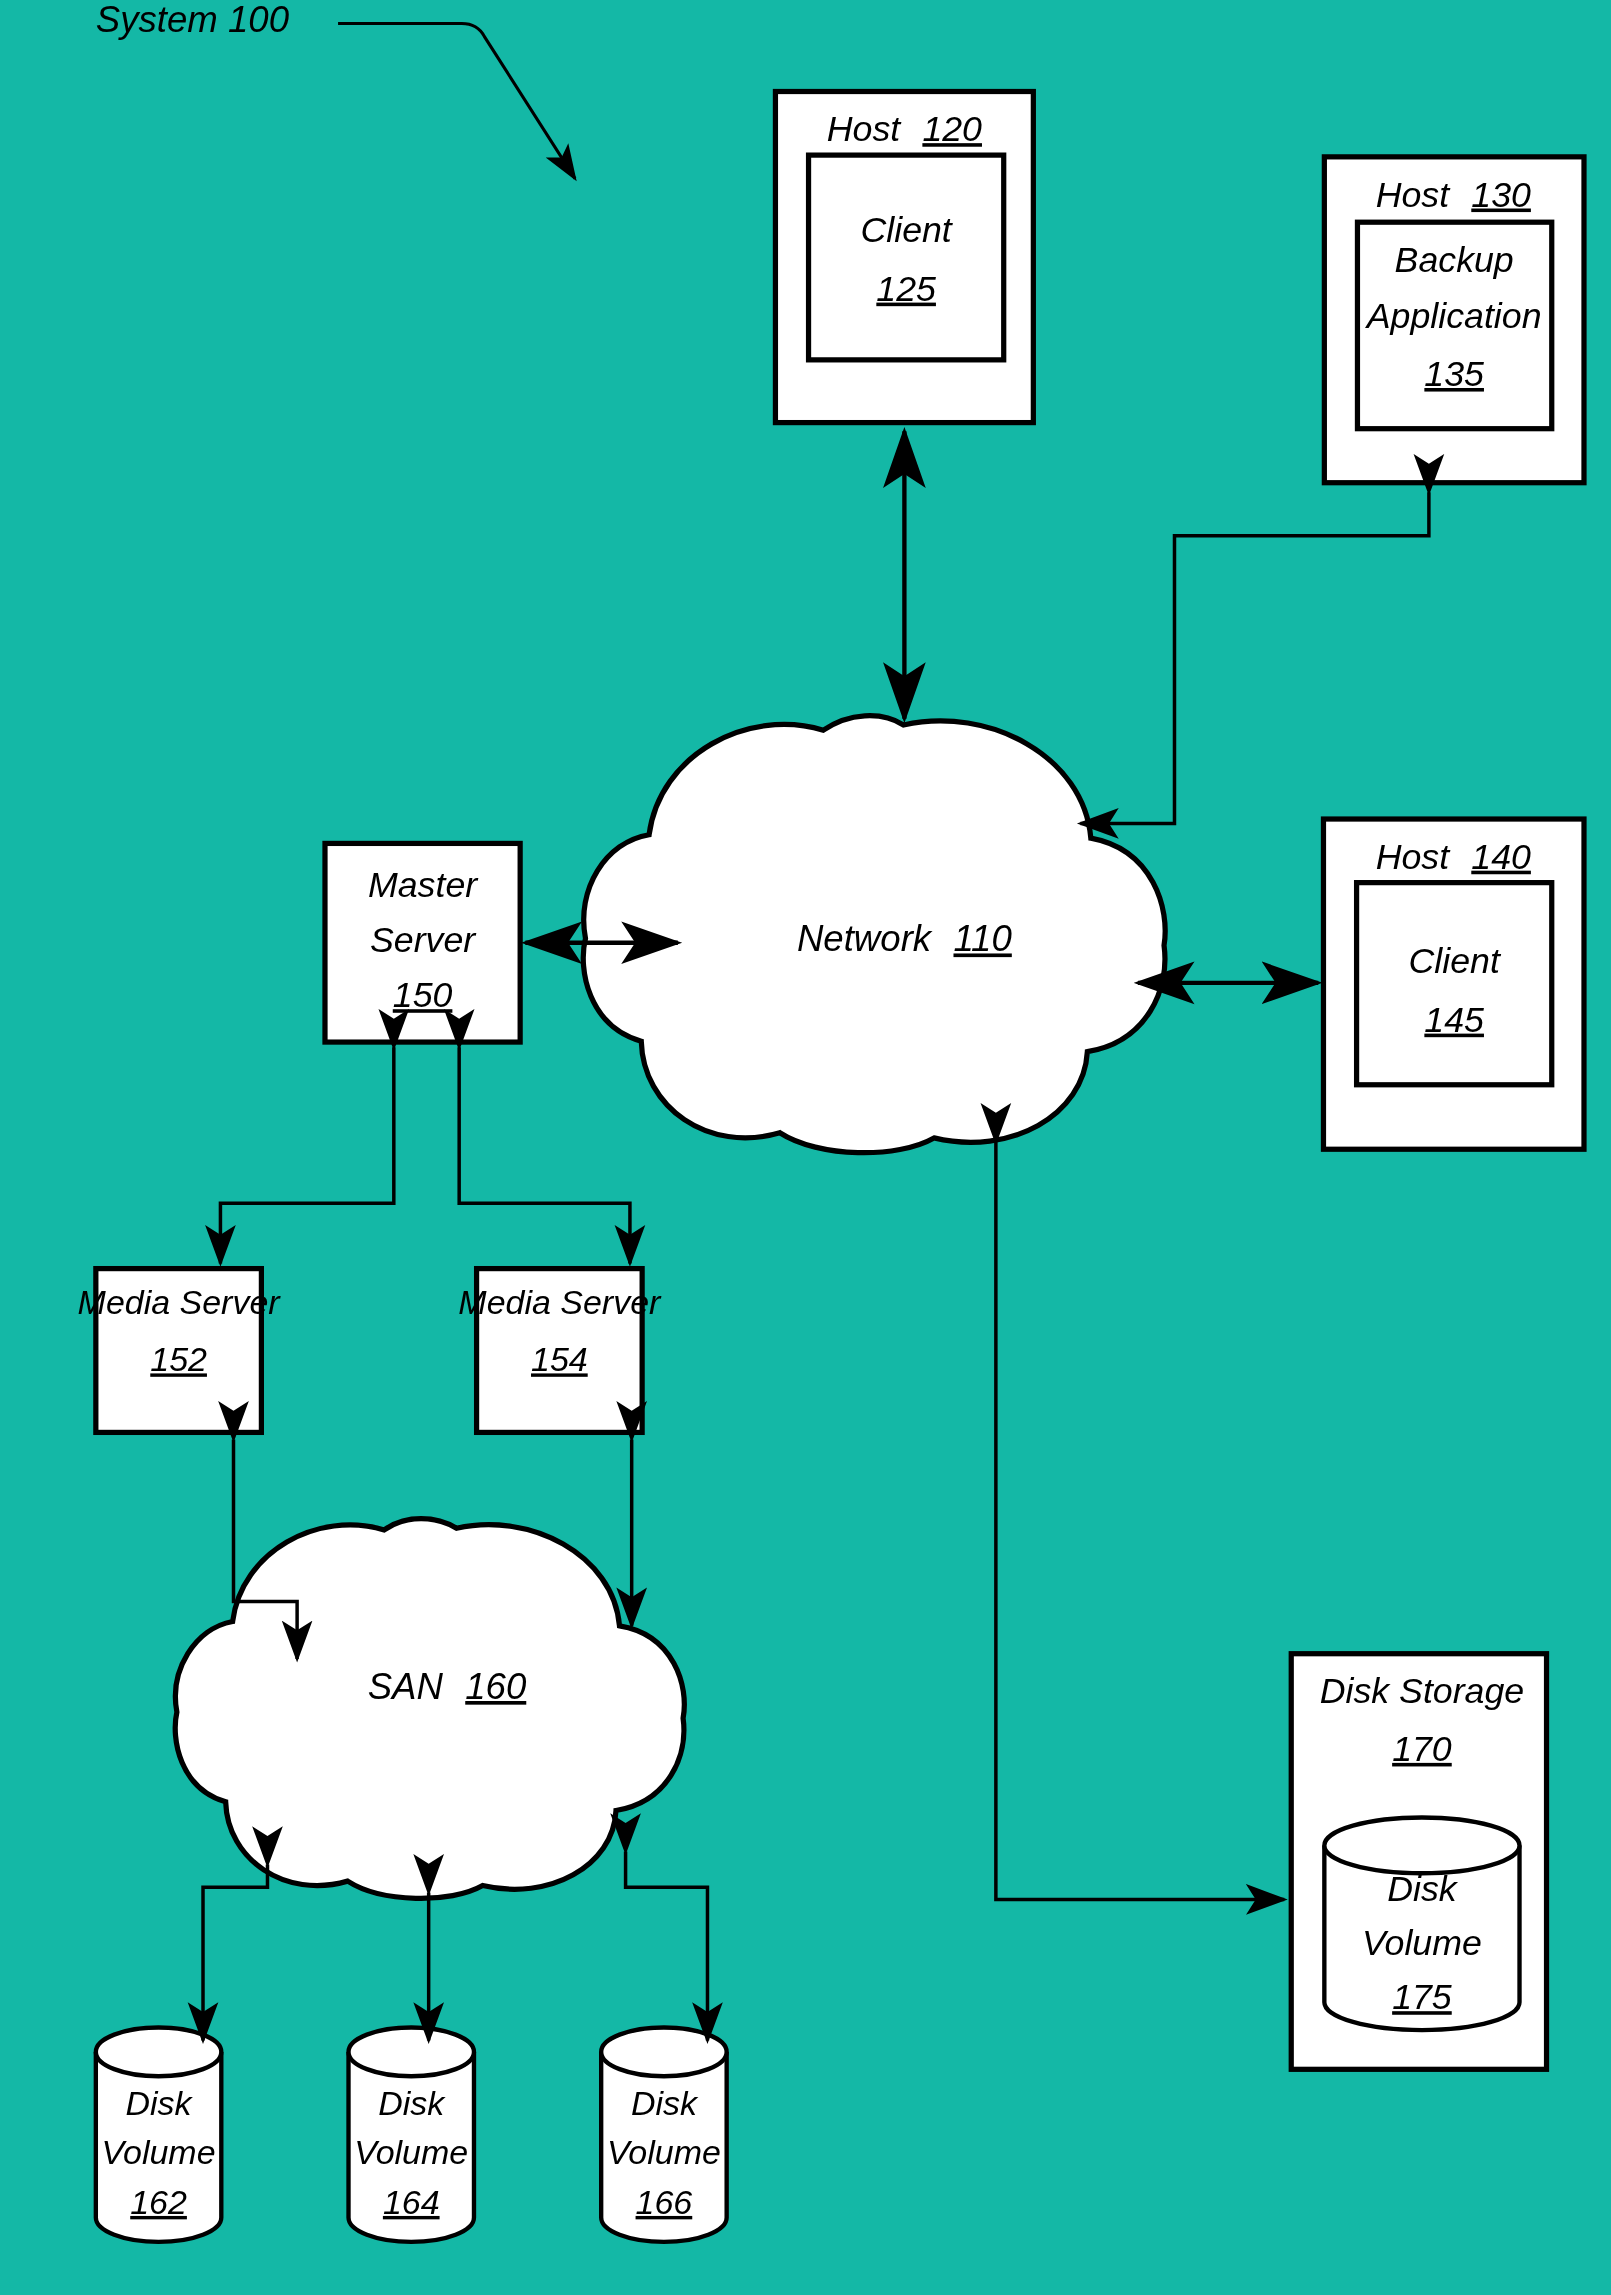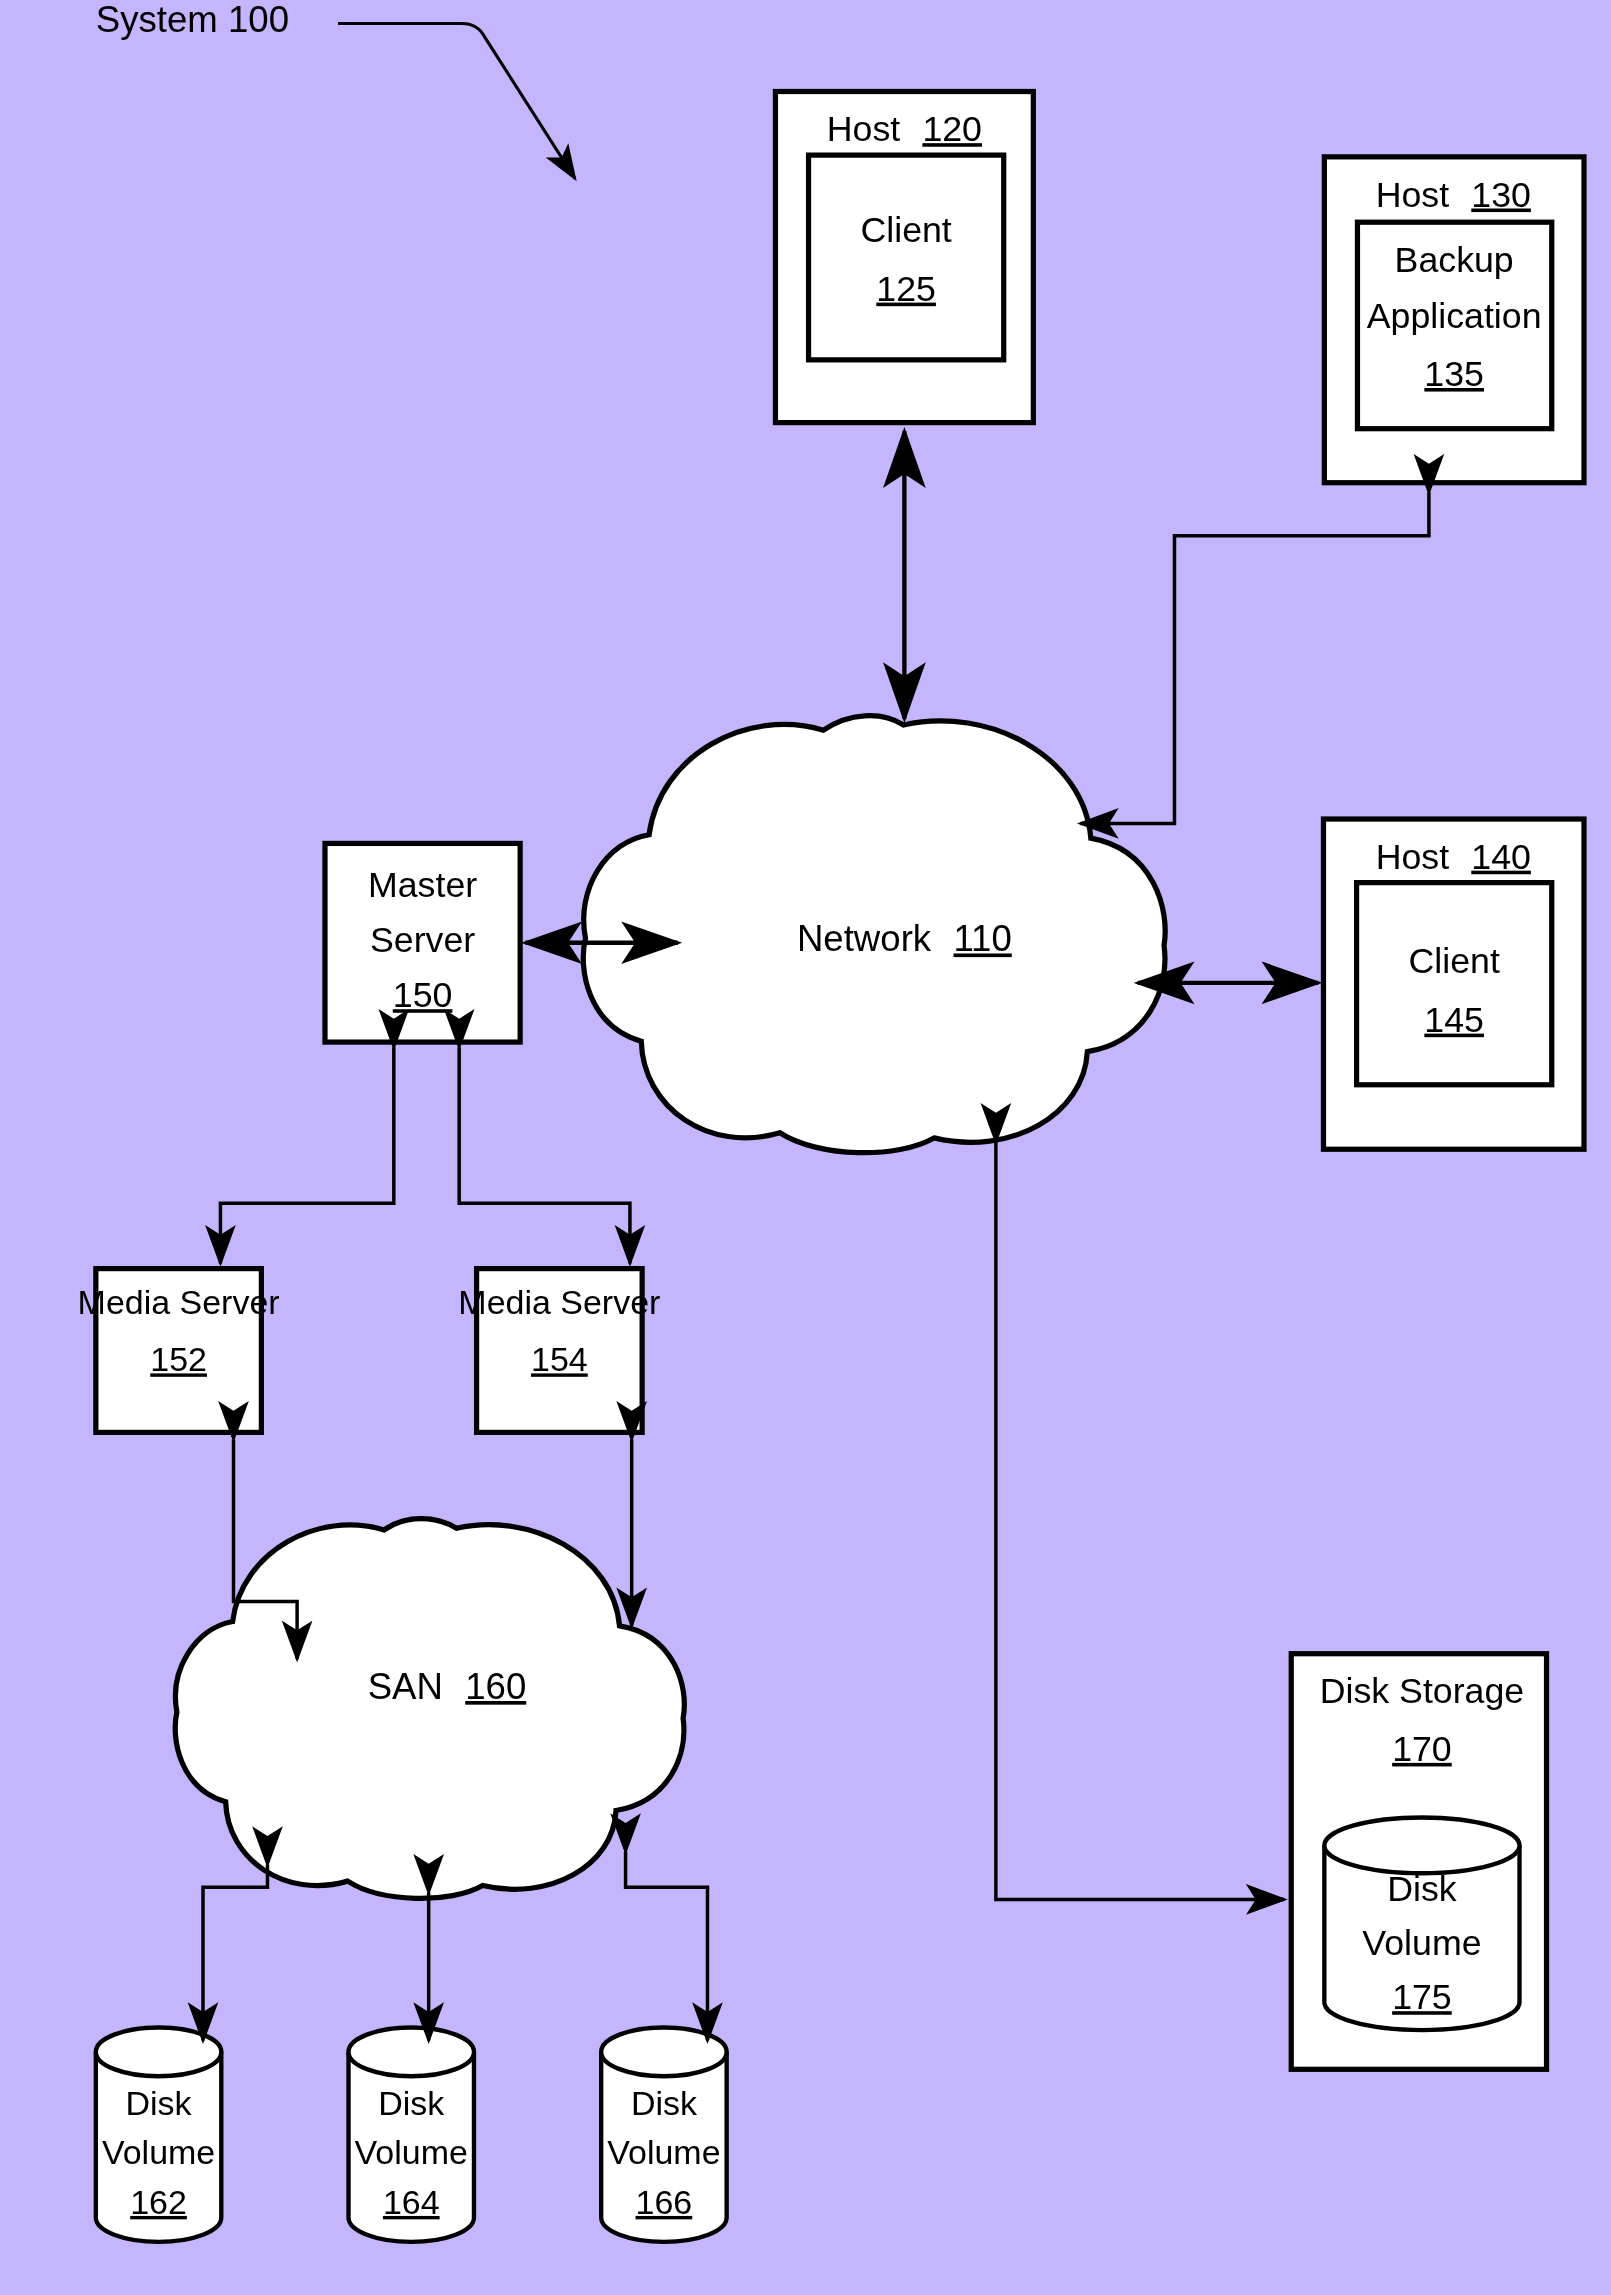--- a/index.html
+++ b/index.html
@@ -7,22 +7,23 @@
     padding: 0;
     background: #ffffff;
   }
   body {
     font-family: "Liberation Sans", sans-serif;
   }
   #figure-root {
     position: relative;
     width: 1611px;
     height: 2295px;
-    background: #c4b5fd;
+    background: #14b8a6;
     overflow: hidden;
+    font-style: italic;
   }
   svg.figure-svg {
     position: absolute;
     top: 0;
     left: 0;
     width: 1611px;
     height: 2295px;
   }
   .node-box {
     fill: #ffffff;

